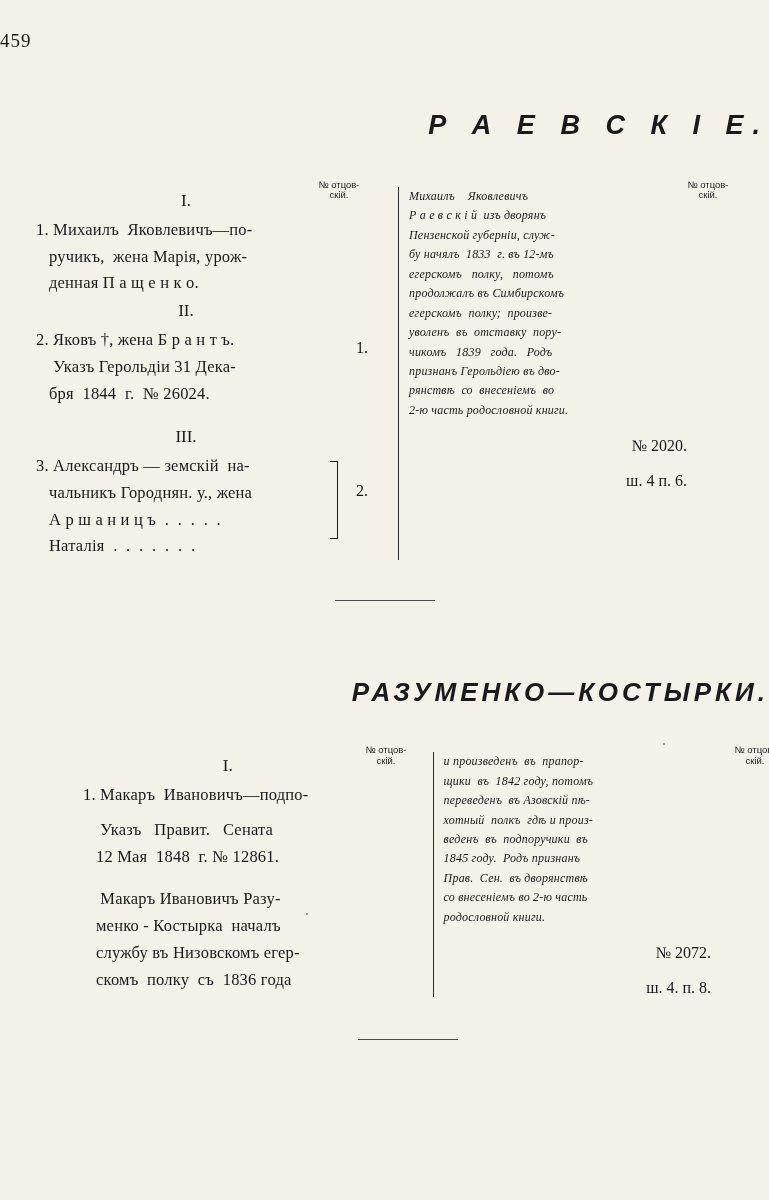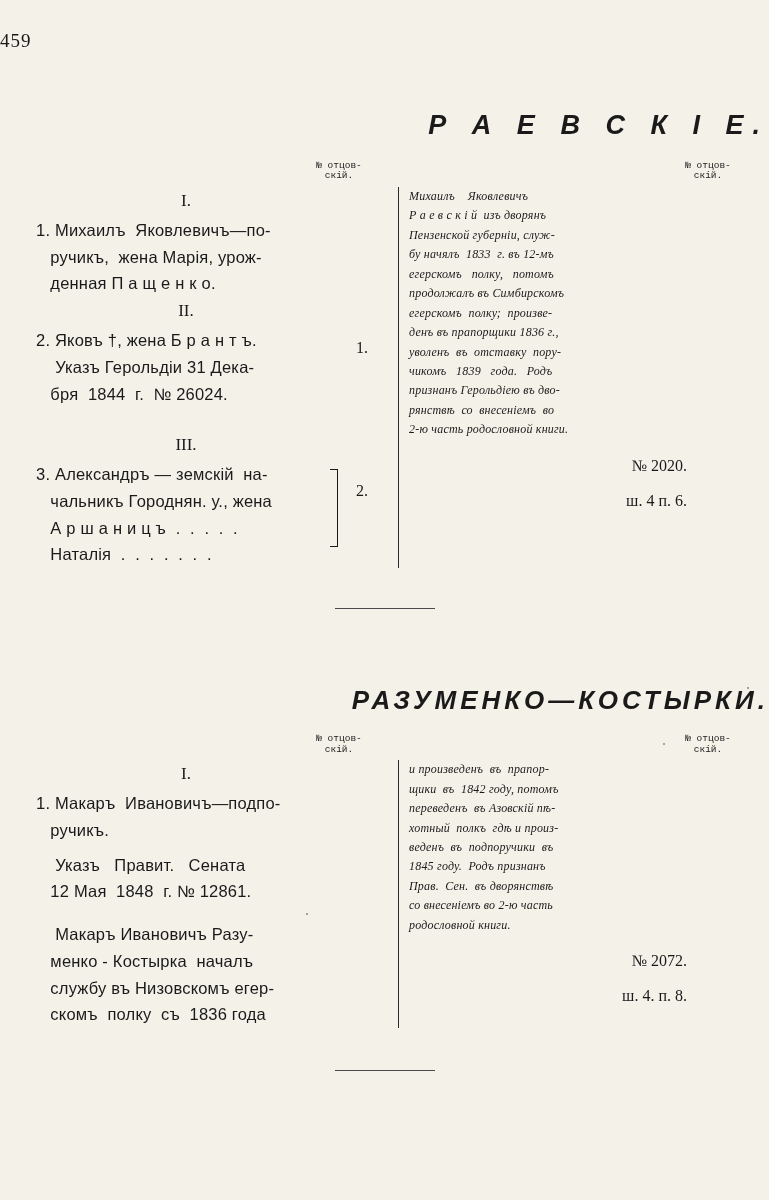--- a/index.html
+++ b/index.html
@@ -50,21 +50,22 @@
   .colheads {
     position: relative;
     height: 26px;
     margin-top: 20px;
   }
   .colhead {
     position: absolute;
     font-size: 9.5px;
     line-height: 1.1;
     text-align: center;
-    font-family: Liberation Mono, monospace;
+    font-family: Liberation Sans, sans-serif;
+    margin-top: 19px;
   }
   .colhead.left { left: 313px; top: 0; width: 52px; }
   .colhead.right { left: 682px; top: 0; width: 52px; }
 
   
   .entry {
     position: relative;
     padding: 0 36px;
     box-sizing: border-box;
   }
@@ -99,21 +100,21 @@
     text-align: center;
     font-size: 17px;
     margin: 4px 0 6px 0;
     font-family: "Liberation Serif", serif;
   }
   .ln {
     font-size: 16.5px;
     line-height: 1.62;
     letter-spacing: 0.2px;
     white-space: pre;
-    font-family: Liberation Sans, sans-serif;
+    font-family: Liberation Serif, serif;
   }
 
   .rline {
     font-size: 12px;
     line-height: 1.62;
     letter-spacing: 0.2px;
     white-space: pre;
     text-align: justify;
     font-family: "Liberation Serif", serif;
     font-style: italic;
@@ -185,21 +186,21 @@
             <div class="ln">   денная П а щ е н к о.</div>
           </div>
 
           <div style="margin-top:4px;">
             <div class="roman">II.</div>
             <div class="ln">2. Яковъ †, жена Б р а н т ъ.</div>
             <div class="ln">    Указъ Герольдіи 31 Дека-</div>
             <div class="ln">   бря  1844  г.  № 26024.</div>
           </div>
 
-          <div style="margin-top:28px; position:relative;">
+          <div style="margin-top:20px; position:relative;">
             <div class="roman">III.</div>
             <div class="ln">3. Александръ — земскій  на-</div>
             <div class="ln">   чальникъ Городнян. у., жена</div>
             <div class="ln">   А р ш а н и ц ъ  .  .  .  .  .</div>
             <div class="ln">   Наталія  .  .  .  .  .  .  .</div>
             <div class="bracket" style="top:34px; height:76px;"></div>
           </div>
 
         </div>
 
@@ -211,56 +212,54 @@
         <div class="divider"></div>
 
         <div class="col-right">
           <div class="rline">Михаилъ    Яковлевичъ</div>
           <div class="rline">Р а е в с к і й  изъ дворянъ</div>
           <div class="rline">Пензенской губерніи, служ-</div>
           <div class="rline">бу начялъ  1833  г. въ 12-мъ</div>
           <div class="rline">егерскомъ   полку,   потомъ</div>
           <div class="rline">продолжалъ въ Симбирскомъ</div>
           <div class="rline">егерскомъ  полку;  произве-</div>
-          <div class="rline">денъ въ прапорщики 1836 г.,</div>
           <div class="rline">уволенъ  въ  отставку  пору-</div>
           <div class="rline">чикомъ   1839   года.   Родъ</div>
           <div class="rline">признанъ Герольдіею въ дво-</div>
           <div class="rline">рянствѣ  со  внесеніемъ  во</div>
           <div class="rline">2-ю часть родословной книги.</div>
 
           <div class="ref">№ 2020.</div>
           <div class="ref second-line">ш. 4 п. 6.</div>
         </div>
 
       </div>
     </div>
 
     <div class="rule" style="margin-top:40px;"></div>
   </div>
 
-  <div style="margin-top:76px;">
+  <div style="margin-top:76px;padding-left:47px;">
 
     <div class="section-title second">РАЗУМЕНКО—КОСТЫРКИ.</div>
 
     <div class="colheads" style="margin-top:18px;">
       <div class="colhead left">№ отцов-
 скій.</div>
       <div class="colhead right">№ отцов-
 скій.</div>
     </div>
 
     <div class="entry">
       <div class="cols">
 
         <div class="col-left">
           <div>
             <div class="roman">I.</div>
             <div class="ln">1. Макаръ  Ивановичъ—подпо-</div>
-            <div class="ln">   ручикъ.</div>
             <div class="ln" style="margin-top:8px;">    Указъ   Правит.   Сената</div>
             <div class="ln">   12 Мая  1848  г. № 12861.</div>
           </div>
           <div style="margin-top:16px;">
             <div class="ln">    Макаръ Ивановичъ Разу-</div>
             <div class="ln">   менко - Костырка  началъ</div>
             <div class="ln">   службу въ Низовскомъ егер-</div>
             <div class="ln">   скомъ  полку  съ  1836 года</div>
           </div>
         </div>

